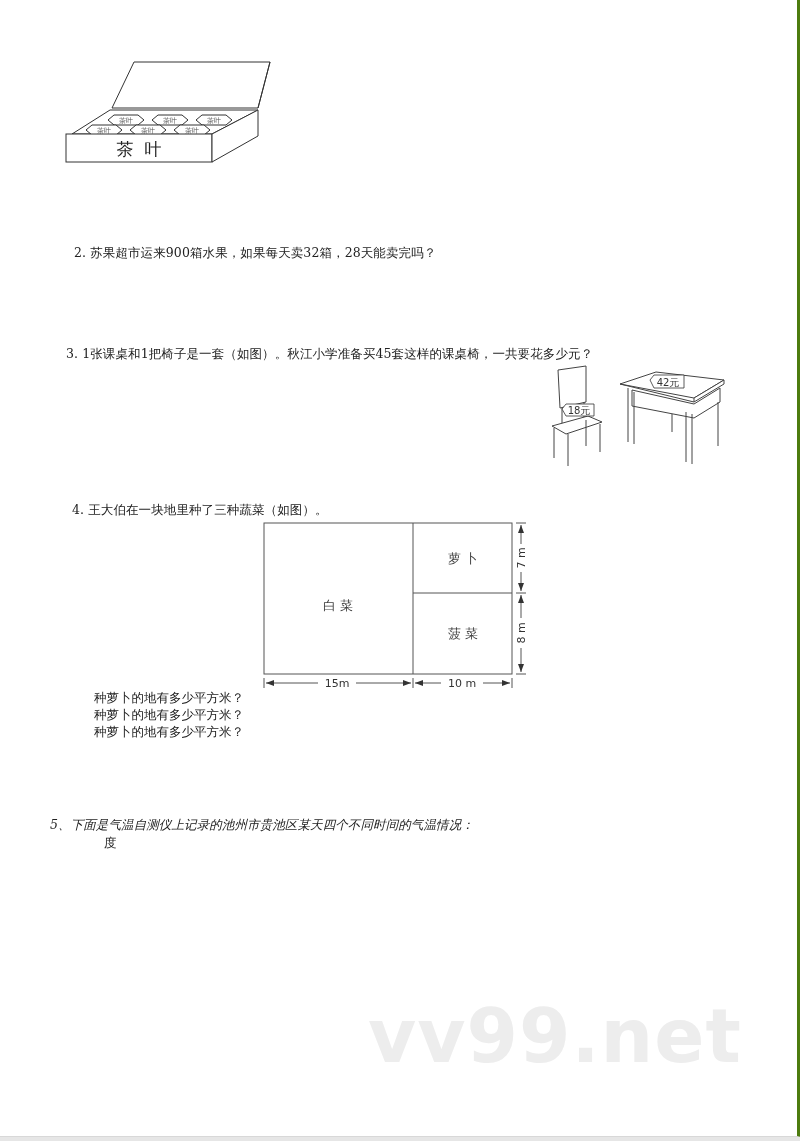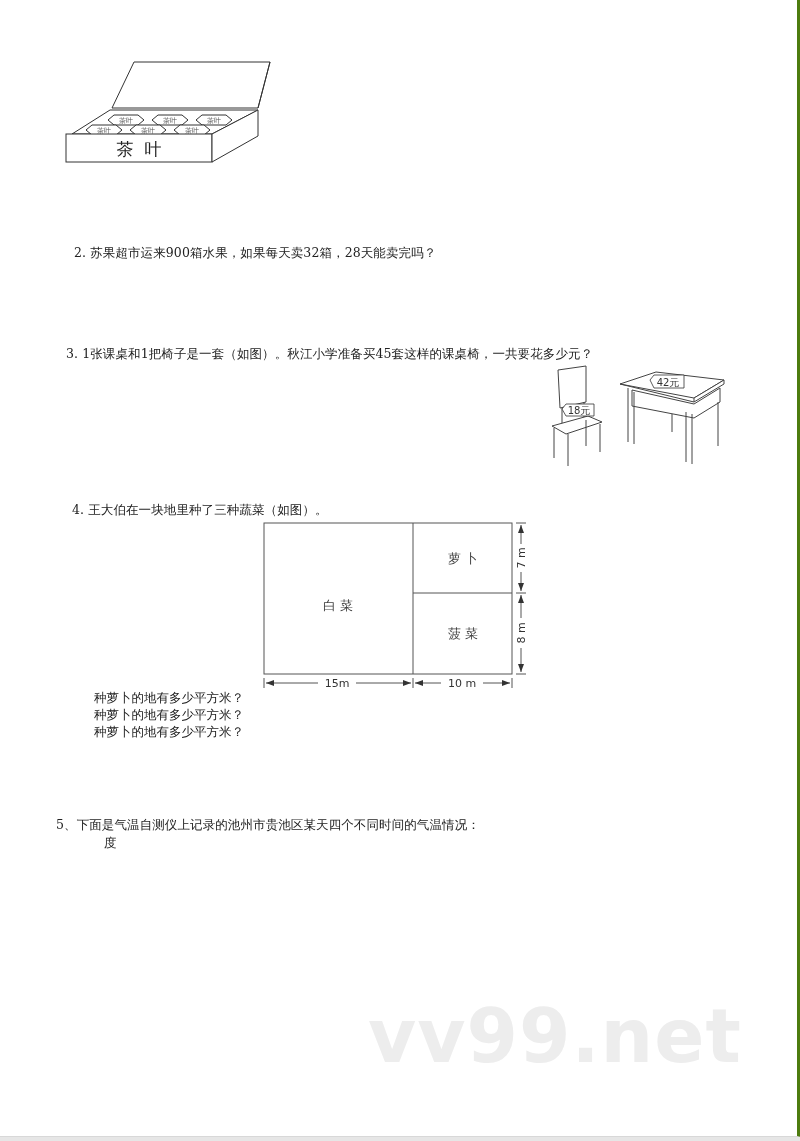--- a/index.html
+++ b/index.html
@@ -147,17 +147,17 @@
       </g>
     </svg>
   </div>
 
   <div class="abs" style="left:66px; top:689px;margin-left:28px;">
     <div class="sub">种萝卜的地有多少平方米？</div>
     <div class="sub">种萝卜的地有多少平方米？</div>
     <div class="sub">种萝卜的地有多少平方米？</div>
   </div>
 
-  <div class="abs q" style="left:56px; top:817px;">5、下面是气温自测仪上记录的池州市贵池区某天四个不同时间的气温情况：</div>
+  <div class="abs q" style="left:50px; top:817px;font-style:italic;">5、下面是气温自测仪上记录的池州市贵池区某天四个不同时间的气温情况：</div>
   <div class="abs q" style="left:104px; top:835px;">度</div>
 
   <div class="watermark">vv99.net</div>
 </div>
 
 </body></html>

